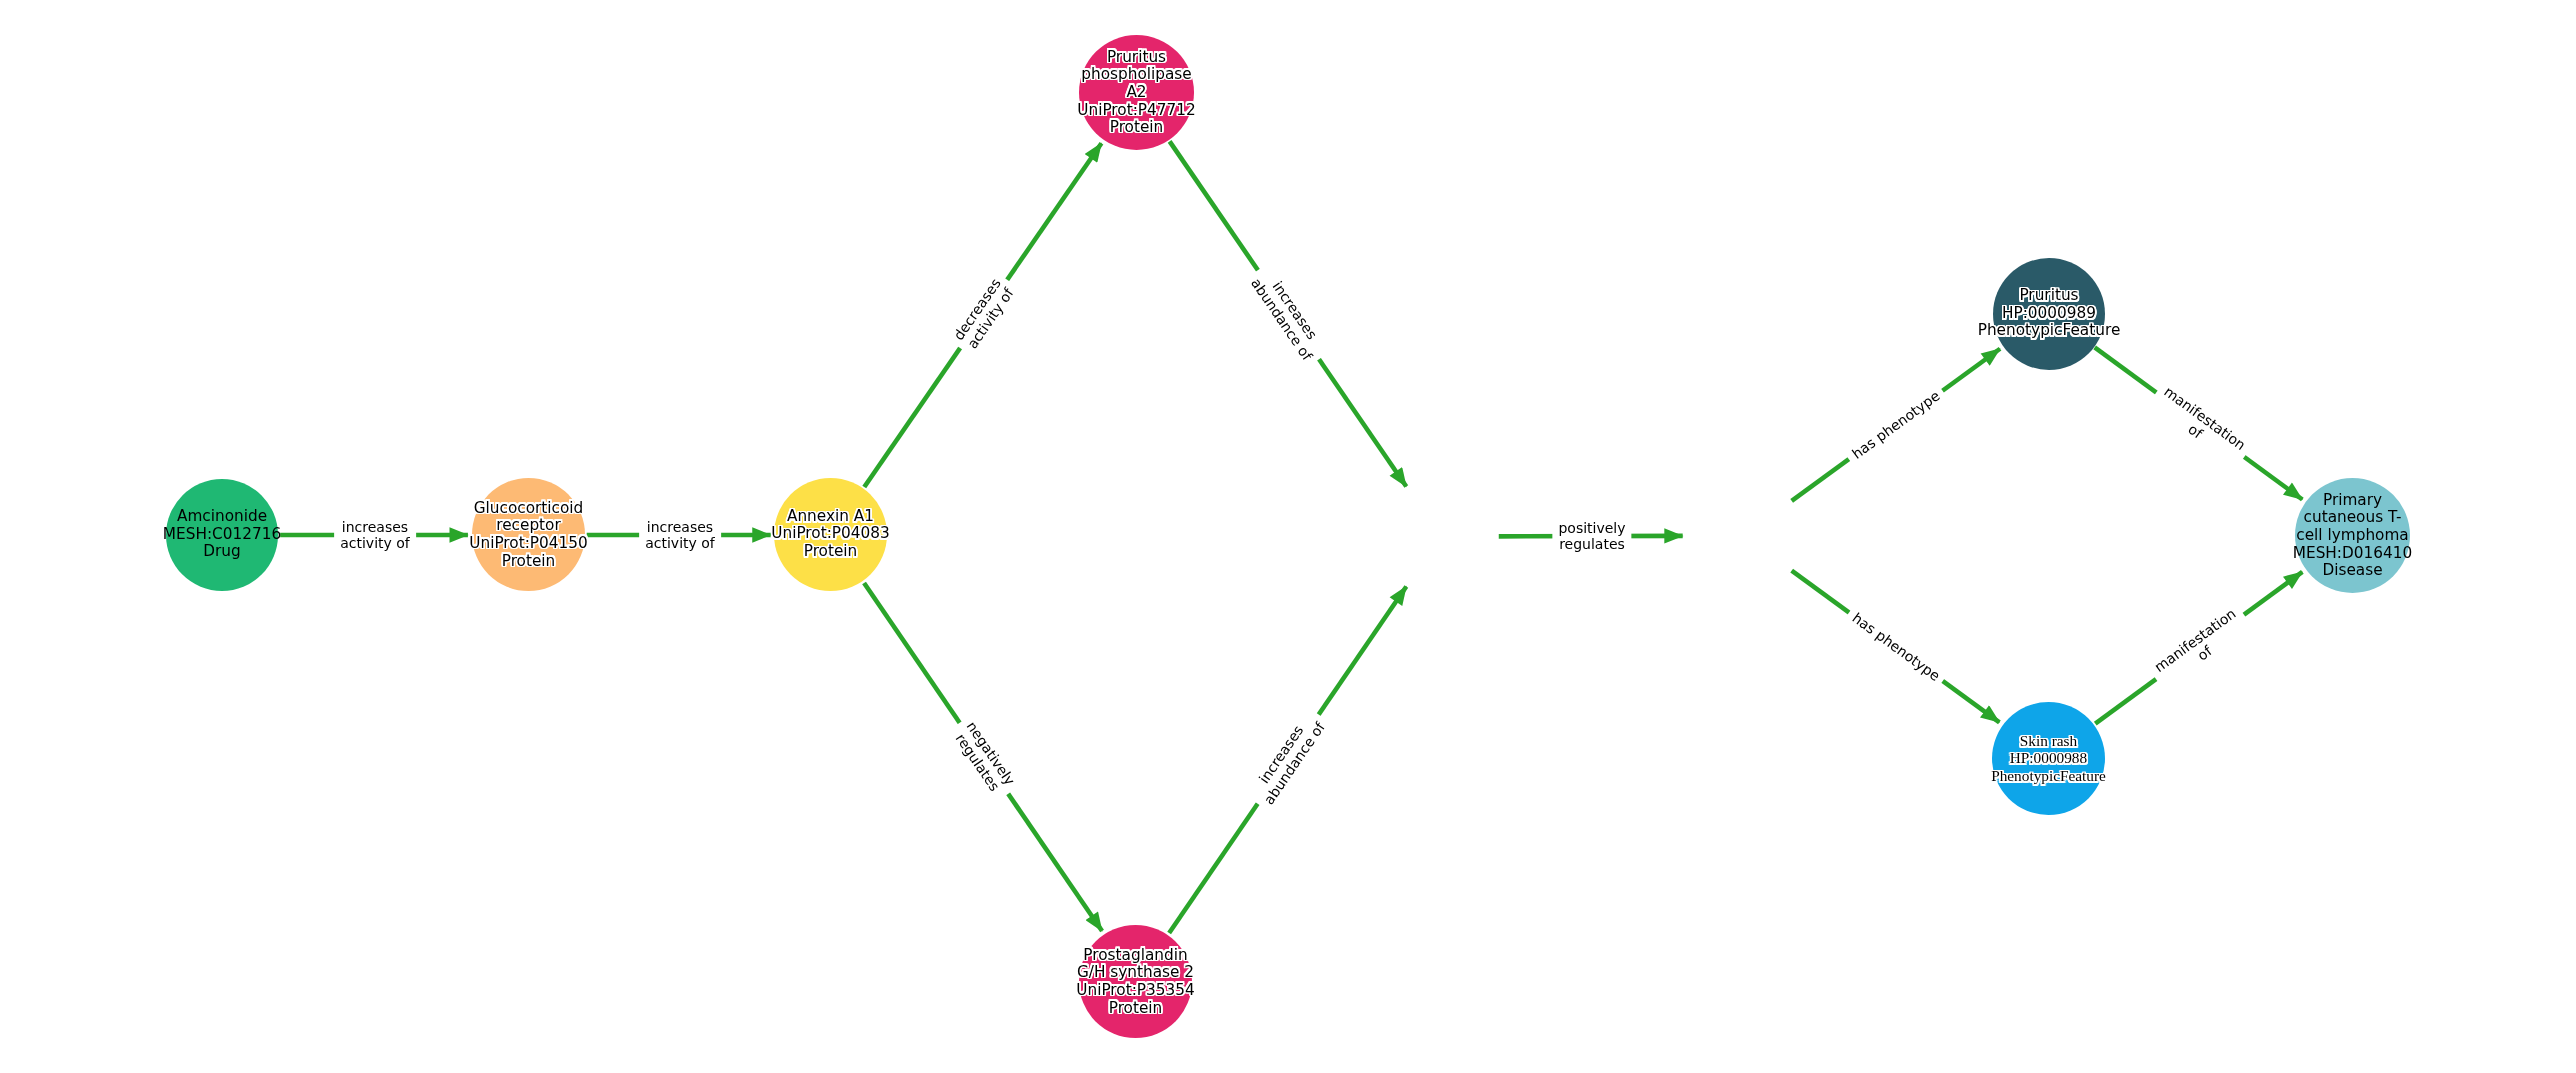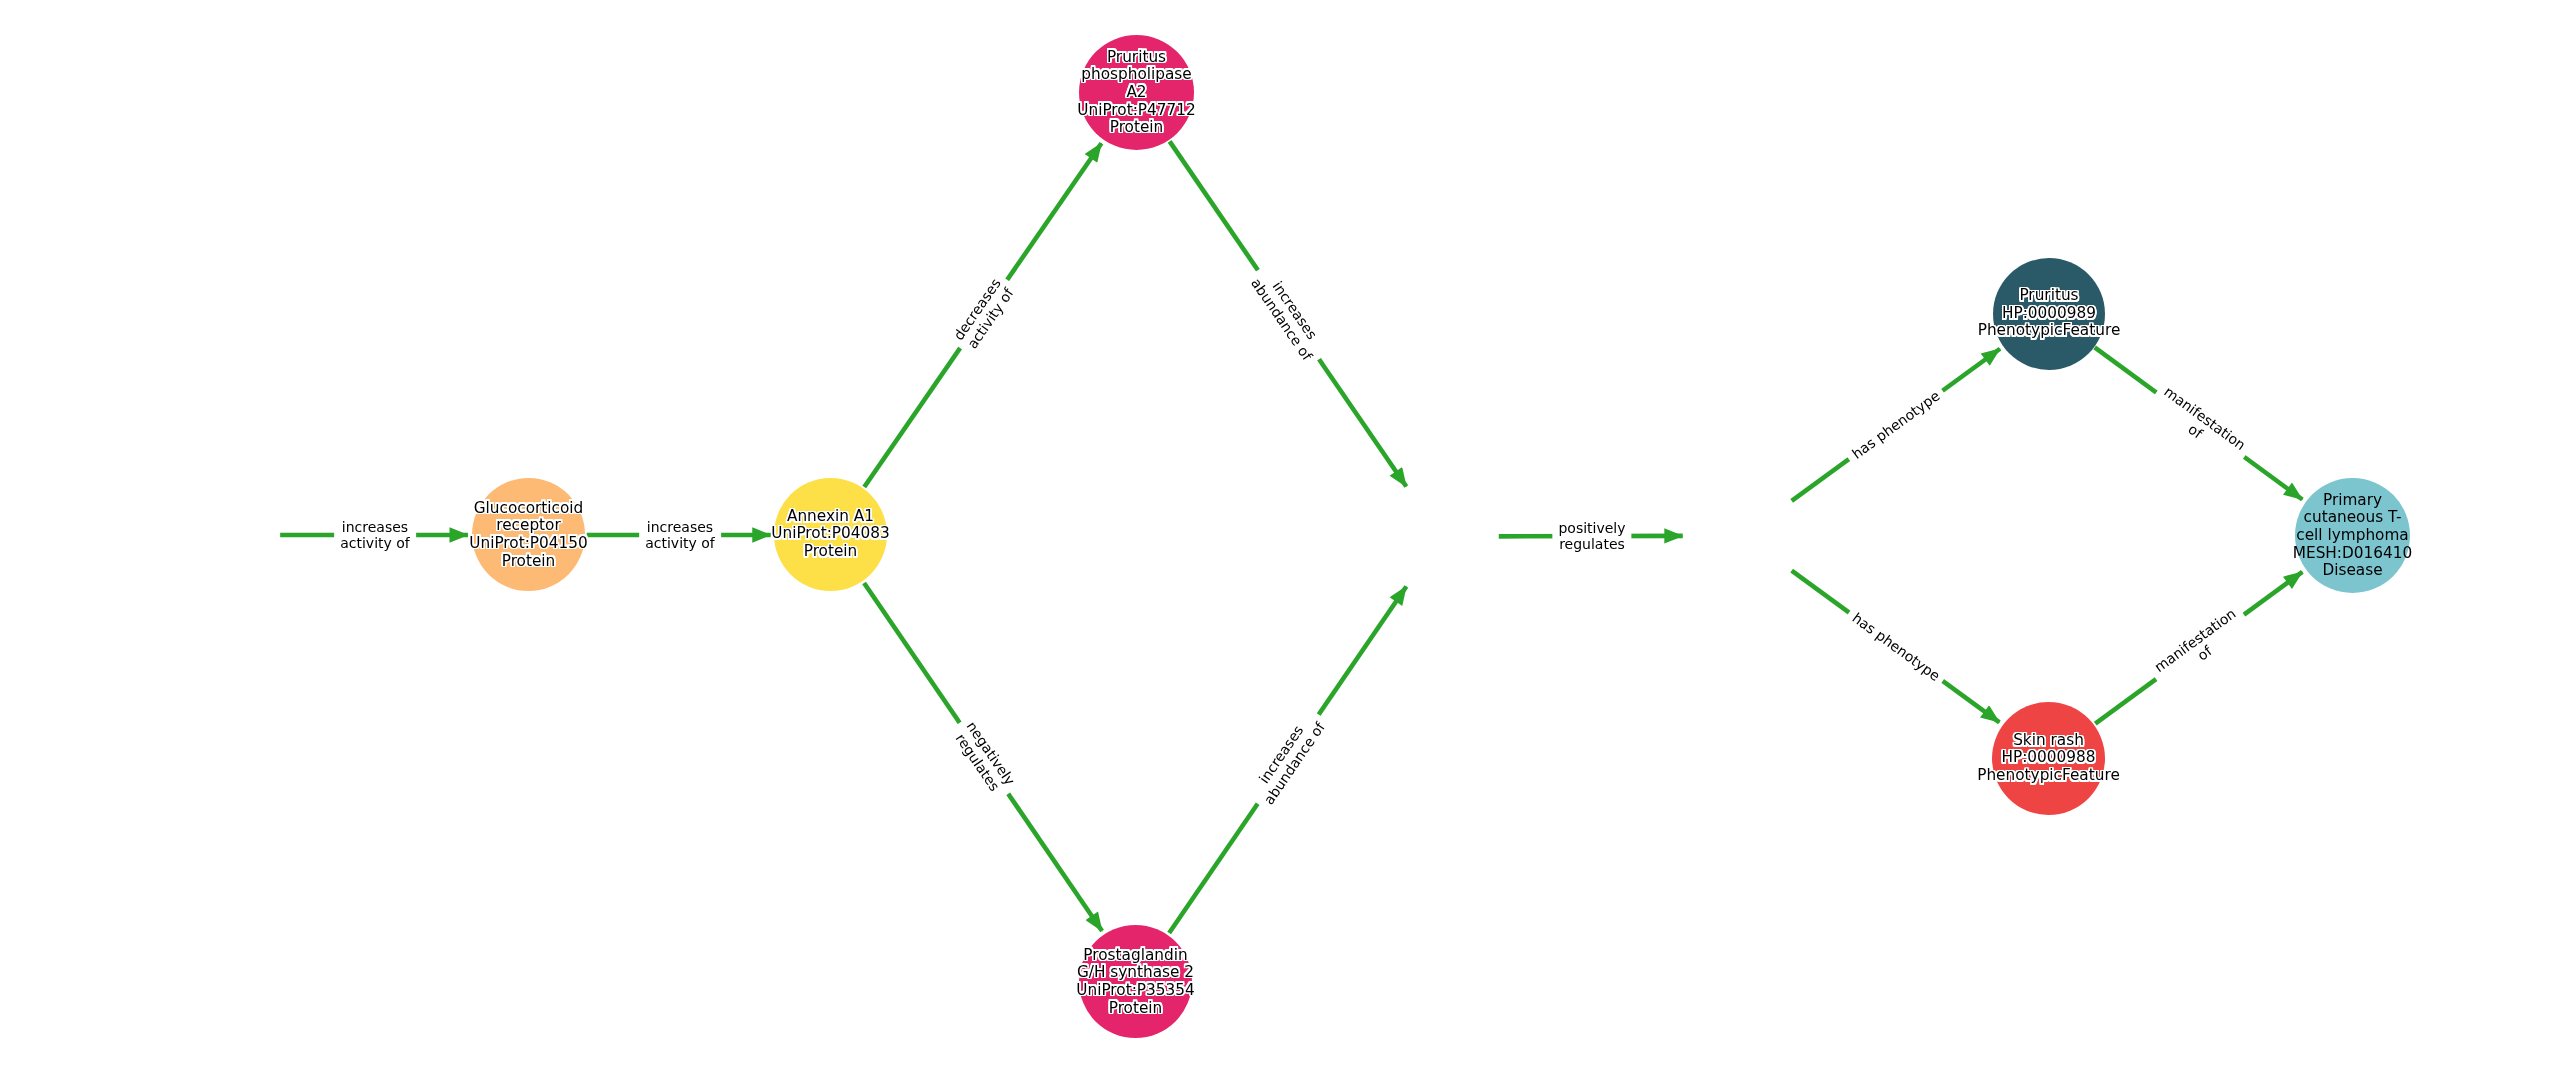--- a/index.html
+++ b/index.html
@@ -103,20 +103,25 @@
     <div class="edge-label" style="left: 1288px; top: 759px; transform: translate(-50%, -50%) rotate(-55.609deg);">increases
 abundance of</div>
     <div class="edge-label" style="left: 1592px; top: 536px; transform: translate(-50%, -50%) rotate(0deg);">positively
 regulates</div>
     <div class="edge-label" style="left: 1896px; top: 425px; transform: translate(-50%, -50%) rotate(-36.1473deg);">has phenotype</div>
     <div class="edge-label" style="left: 1896px; top: 647px; transform: translate(-50%, -50%) rotate(36.1473deg);">has phenotype</div>
     <div class="edge-label" style="left: 2200px; top: 425px; transform: translate(-50%, -50%) rotate(36.2162deg);">manifestation
 of</div>
     <div class="edge-label" style="left: 2200px; top: 647px; transform: translate(-50%, -50%) rotate(-36.2162deg);">manifestation
 of</div>
+    <div class="node" style="left: 166px; top: 479px; width: 112px; height: 112px; background: rgb(31, 184, 115);">
+      <div class="node-label">Amcinonide
+MESH:C012716
+Drug</div>
+    </div>
     <div class="node" style="left: 472px; top: 478px; width: 113px; height: 113px; background: #fdba74;">
       <div class="node-label halo">Glucocorticoid
 receptor
 UniProt:P04150
 Protein</div>
     </div>
     <div class="node" style="left: 774px; top: 478px; width: 113px; height: 113px; background: #fde047;">
       <div class="node-label halo">Annexin A1
 UniProt:P04083
 Protein</div>
@@ -132,21 +137,21 @@
       <div class="node-label halo">Prostaglandin
 G/H synthase 2
 UniProt:P35354
 Protein</div>
     </div>
     <div class="node" style="left: 1993px; top: 258px; width: 112px; height: 112px; background: rgb(42, 90, 104);">
       <div class="node-label halo">Pruritus
 HP:0000989
 PhenotypicFeature</div>
     </div>
-    <div class="node" style="left: 1992px; top: 702px; width: 113px; height: 113px; background: #ef4444;">
+    <div class="node" style="left: 1992px; top: 702px; width: 113px; height: 113px; background: #0ea5e9; font-family: Liberation Serif, serif;">
       <div class="node-label halo">Skin rash
 HP:0000988
 PhenotypicFeature</div>
     </div>
     <div class="node" style="left: 2295px; top: 478px; width: 115px; height: 115px; background: rgb(124, 197, 207);">
       <div class="node-label">Primary
 cutaneous T-
 cell lymphoma
 MESH:D016410
 Disease</div>

